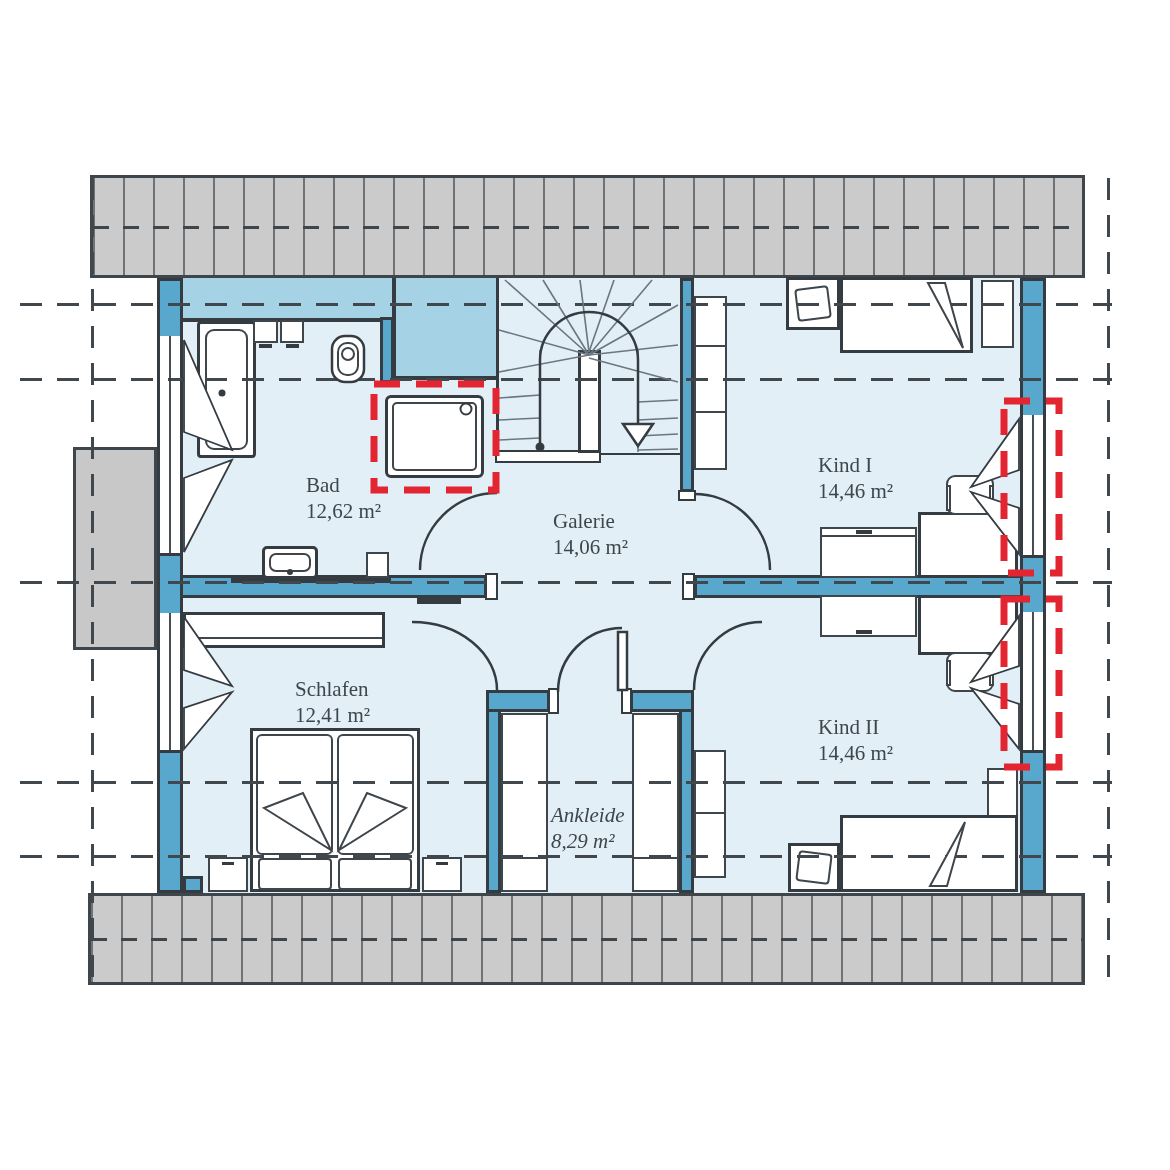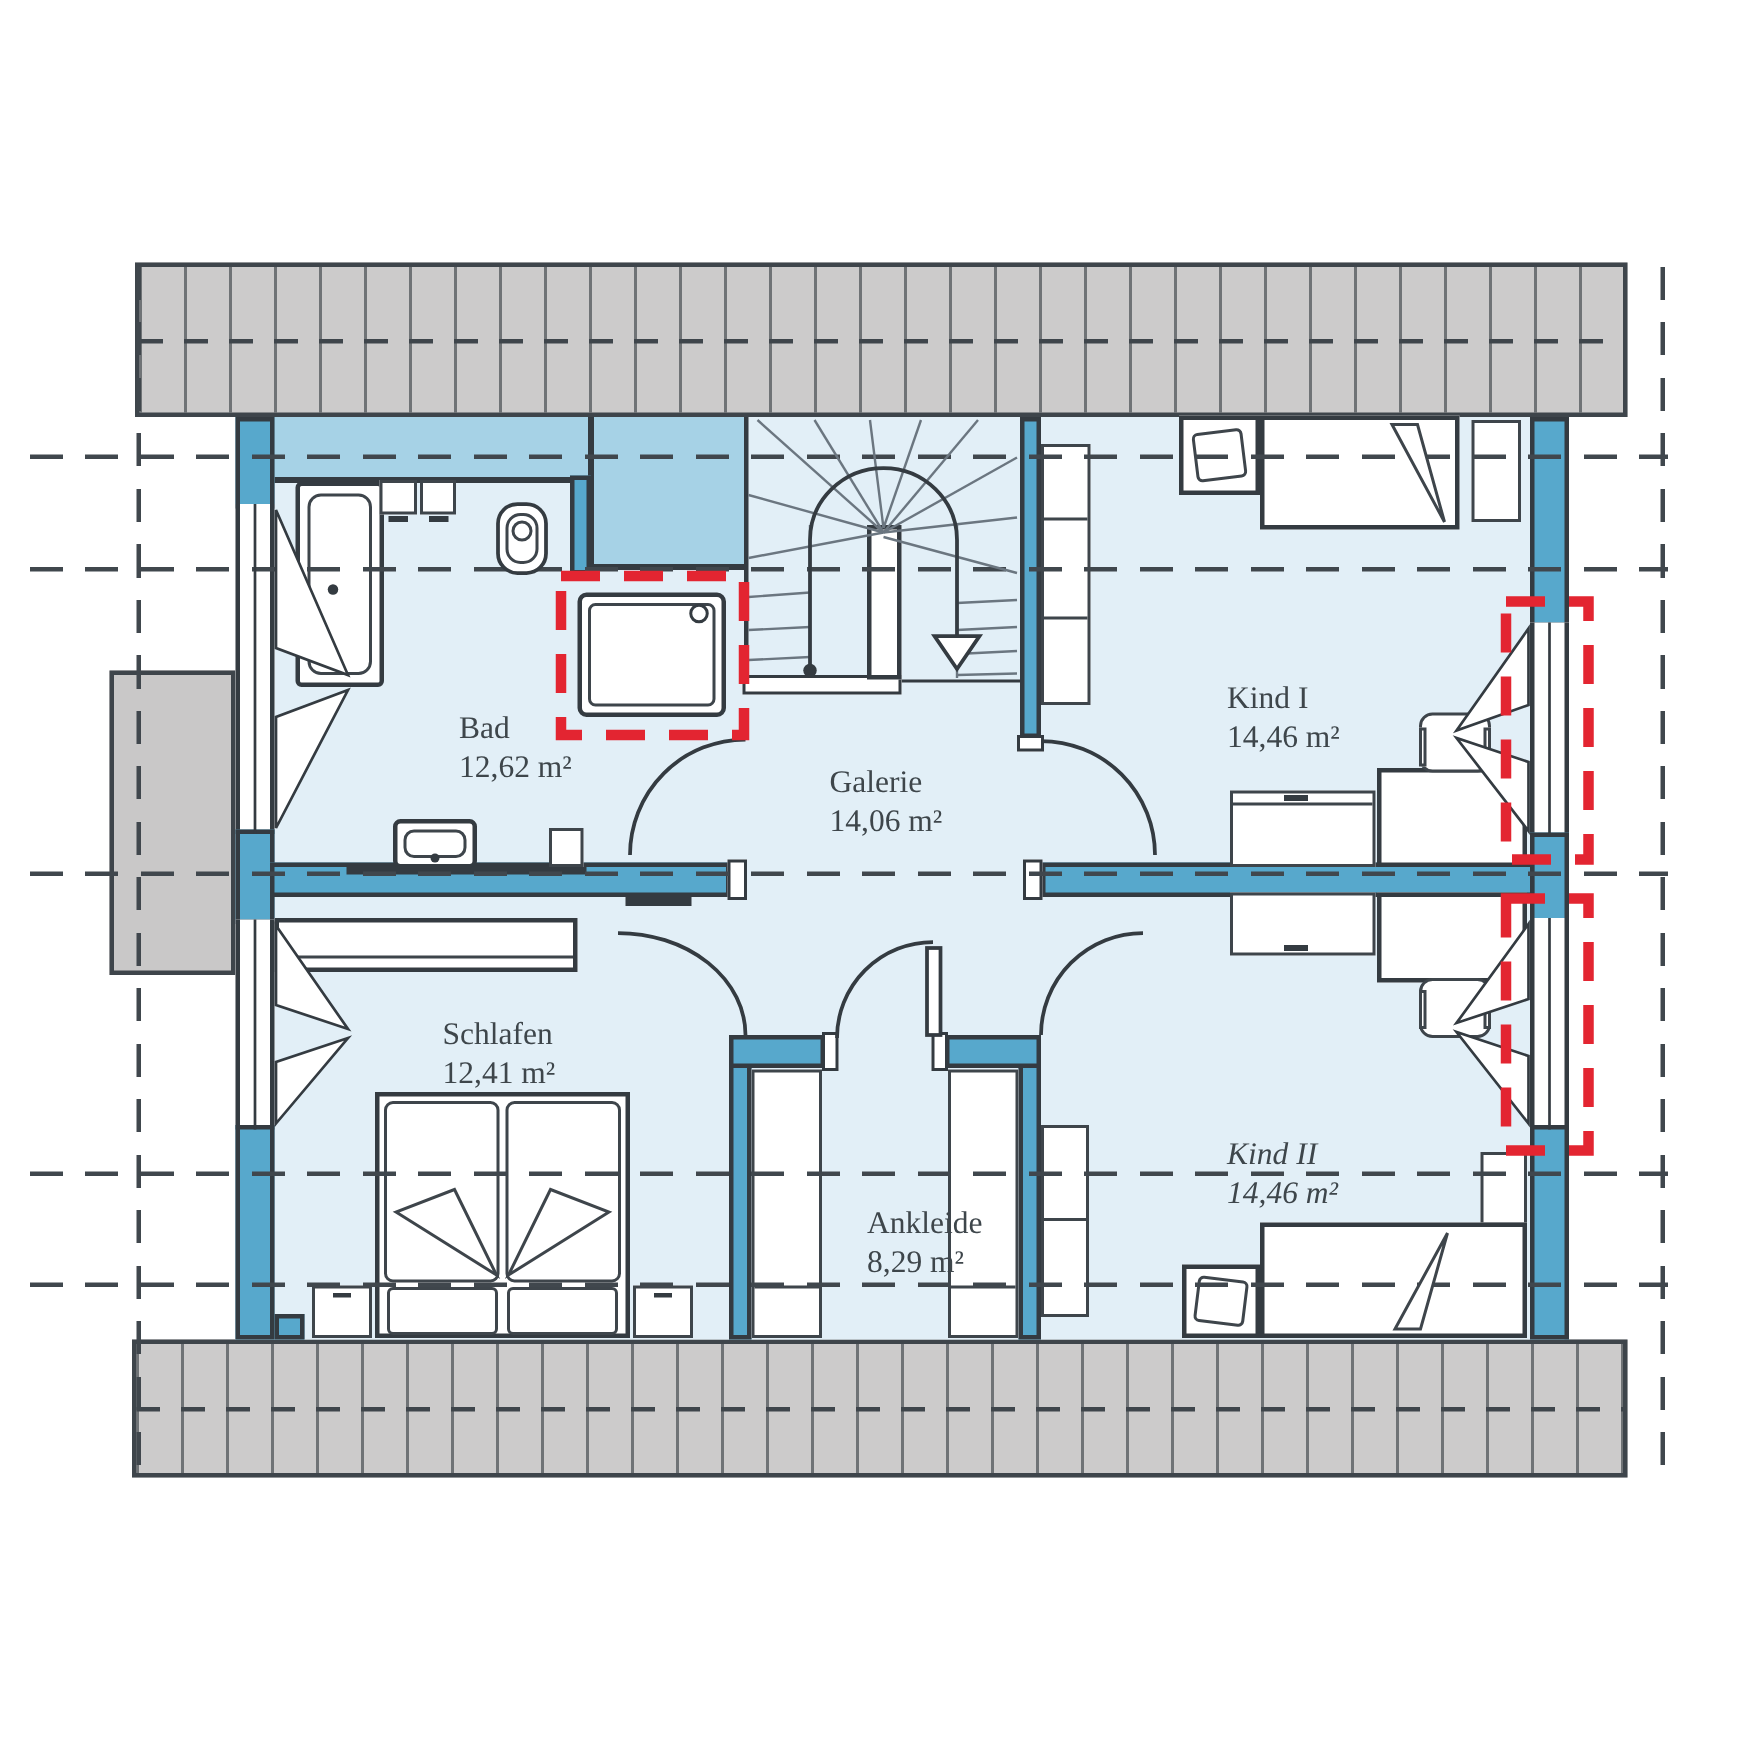--- a/index.html
+++ b/index.html
@@ -245,26 +245,26 @@
     <div>12,62 m²</div>
   </div>
   <div class="abs label" style="left:553px;top:508px;">
     <div>Galerie</div>
     <div>14,06 m²</div>
   </div>
   <div class="abs label" style="left:818px;top:452px;">
     <div>Kind I</div>
     <div>14,46 m²</div>
   </div>
-  <div class="abs label" style="left:818px;top:756px;font-style:italic;">
+  <div class="abs label" style="left:818px;top:714px;">
     <div>Kind II</div>
     <div>14,46 m²</div>
   </div>
   <div class="abs label" style="left:295px;top:662px;margin-top:14px;">
     <div>Schlafen</div>
     <div>12,41 m²</div>
   </div>
-  <div class="abs label" style="left:578px;top:802px;">
+  <div class="abs label" style="left:551px;top:802px;font-style:italic;">
     <div>Ankleide</div>
     <div>8,29 m²</div>
   </div>
 
 </div>
 
 </body></html>

